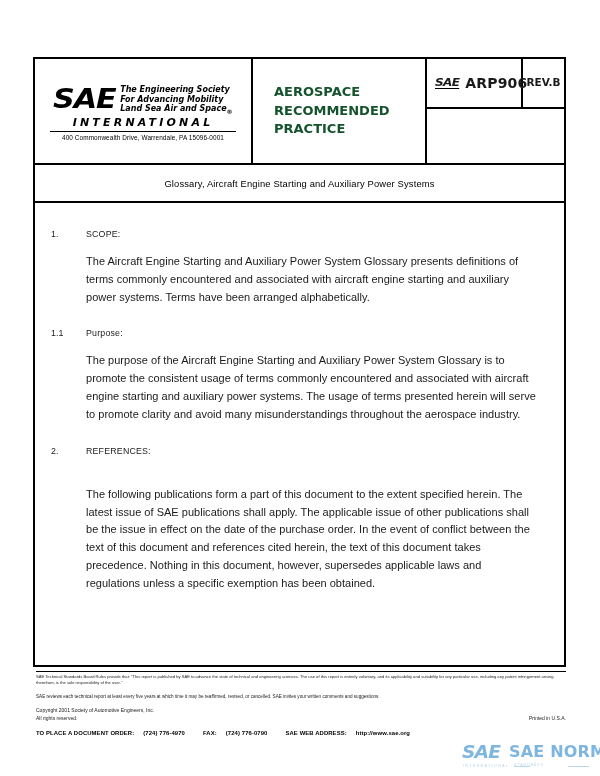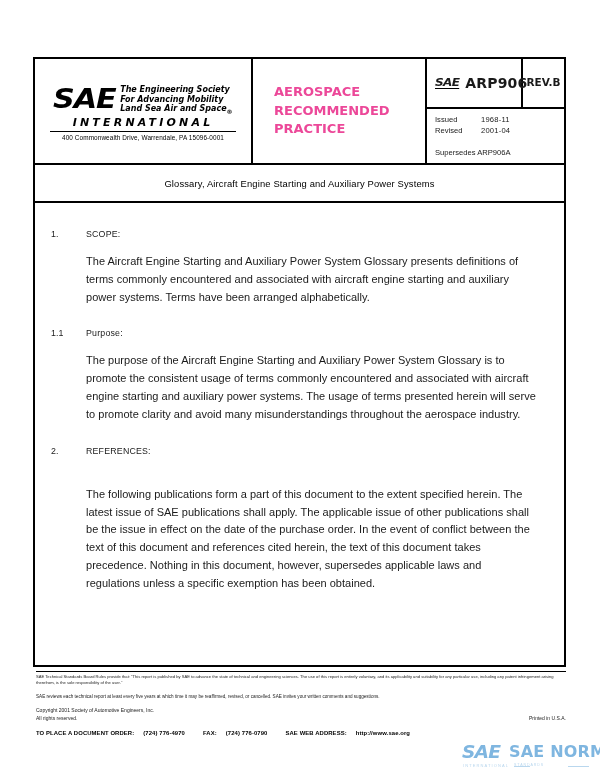--- a/index.html
+++ b/index.html
@@ -119,21 +119,21 @@
     display: flex;
     flex-direction: column;
     justify-content: center;
     padding-left: 21px;
   }
   .hdr-mid div {
     font-family: "DejaVu Sans", sans-serif;
     font-weight: bold;
     font-size: 13px;
     line-height: 1.42;
-    color: #ec4899;
+    color: #14532d;
   }
 
   .hdr-right {
     position: absolute;
     left: 392px; top: 0;
     right: 0; height: 100%;
     box-sizing: border-box;
   }
   .hdr-docrow {
     position: absolute;
@@ -405,31 +405,20 @@
           <div class="hdr-docnum">
             <span class="mini-sae">SAE</span>
             <span class="docnum">ARP906</span>
           </div>
           <div class="hdr-rev">
             <span>REV.</span>
             <span>B</span>
           </div>
         </div>
 
-        <div class="hdr-dates">
-          <div class="date-line">
-            <span class="date-label">Issued</span>
-            <span class="date-value">1968-11</span>
-          </div>
-          <div class="date-line">
-            <span class="date-label">Revised</span>
-            <span class="date-value">2001-04</span>
-          </div>
-          <div class="supersedes">Supersedes ARP906A</div>
-        </div>
 
       </div>
     </div>
 
     <div class="title-strip">
       <span>Glossary, Aircraft Engine Starting and Auxiliary Power Systems</span>
     </div>
 
     <div class="body-area">
 

